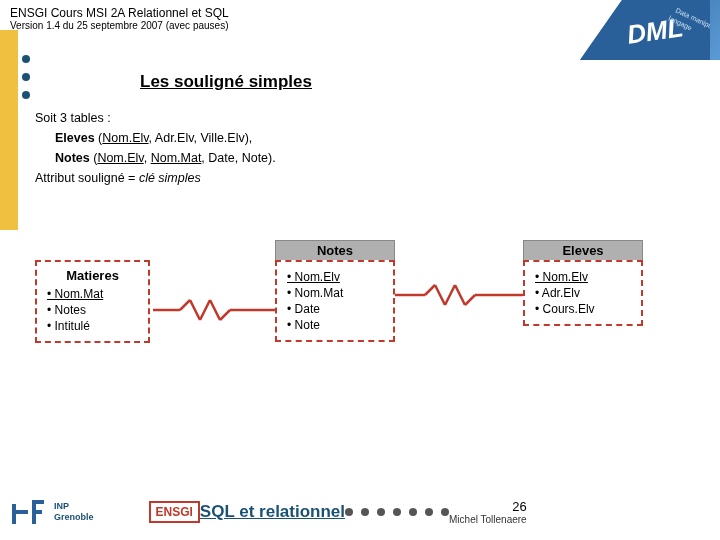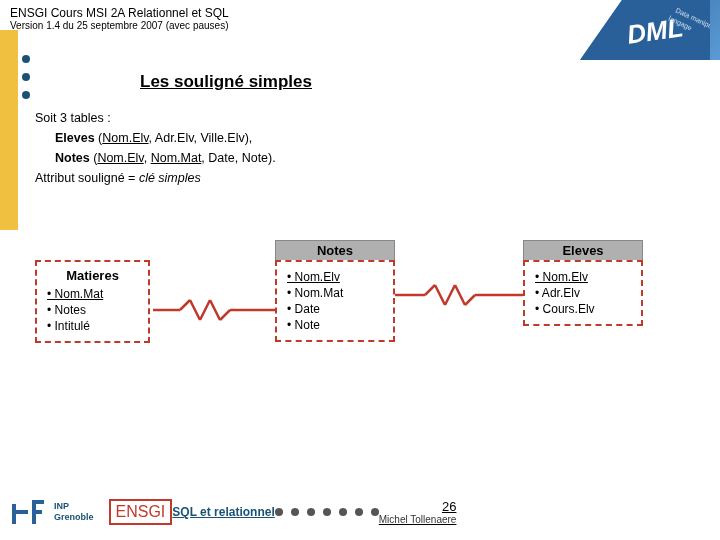--- a/index.html
+++ b/index.html
@@ -186,28 +186,29 @@
       display: flex;
       align-items: center;
       justify-content: flex-start;
     }
     #bottom-logos {
       display: flex;
       align-items: center;
       gap: 15px;
     }
     #ensgi-logo {
-      font-size: 16px;
-      font-weight: normal;
+      font-size: 12px;
+      font-weight: bold;
       color: #c0392b;
       border: 2px solid #c0392b;
       padding: 2px 5px;
+      margin-left: 40px;
     }
     #bottom-link {
-      font-size: 12px;
+      font-size: 17px;
       color: #1a5276;
       text-decoration: underline;
       font-weight: bold;
     }
     #bottom-dots {
       display: flex;
       gap: 8px;
       align-items: center;
     }
     #bottom-dots span {
@@ -343,17 +344,17 @@
   <div id="bottom-dots">
     <span></span>
     <span></span>
     <span></span>
     <span></span>
     <span></span>
     <span></span>
     <span></span>
   </div>
 
-  <div style="text-align:right;text-decoration:underline;">
+  <div style="text-align:right;">
     <div id="page-num">26</div>
     <div id="bottom-right-info">Michel Tollenaere</div>
   </div>
 </div>
 
 </body></html>

